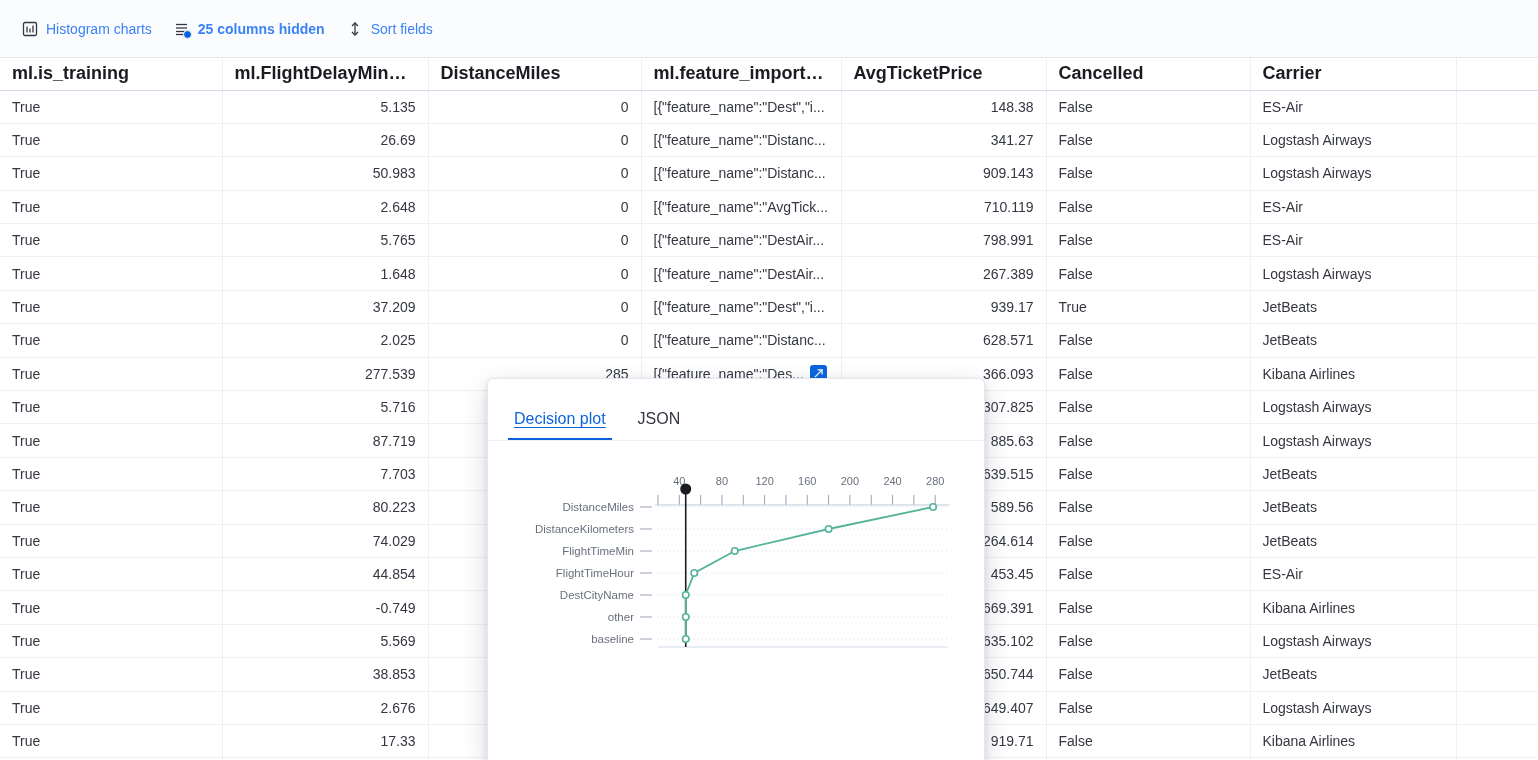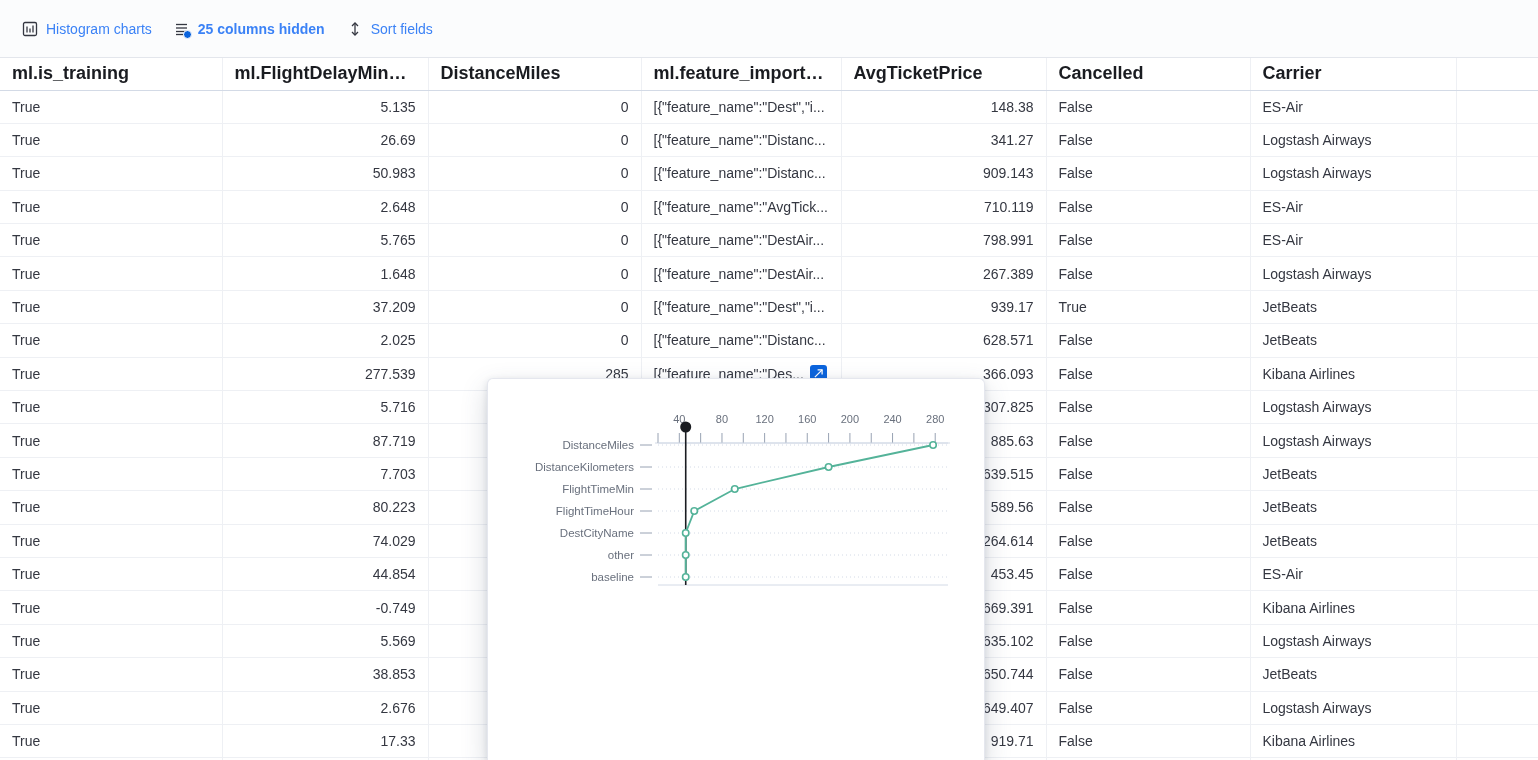--- a/index.html
+++ b/index.html
@@ -452,20 +452,24 @@
             <td class="num">385.229</td>
             <td>False</td>
             <td>ES-Air</td>
             <td></td>
           </tr>
         </tbody>
     </table>
   </div>
 
   <div class="popover">
+    <div class="pop-tabs">
+      <button class="pop-tab active">Decision plot</button>
+      <button class="pop-tab">JSON</button>
+    </div>
     <div class="pop-body">
 
 
       <div class="plot">
         <svg id="plot-svg" width="458" height="200" viewBox="0 0 458 200">
             <text x="171.3235294117647" y="14" text-anchor="middle" class="axis-tick-label">40</text>
             <text x="213.97058823529412" y="14" text-anchor="middle" class="axis-tick-label">80</text>
             <text x="256.61764705882354" y="14" text-anchor="middle" class="axis-tick-label">120</text>
             <text x="299.2647058823529" y="14" text-anchor="middle" class="axis-tick-label">160</text>
             <text x="341.9117647058823" y="14" text-anchor="middle" class="axis-tick-label">200</text>

